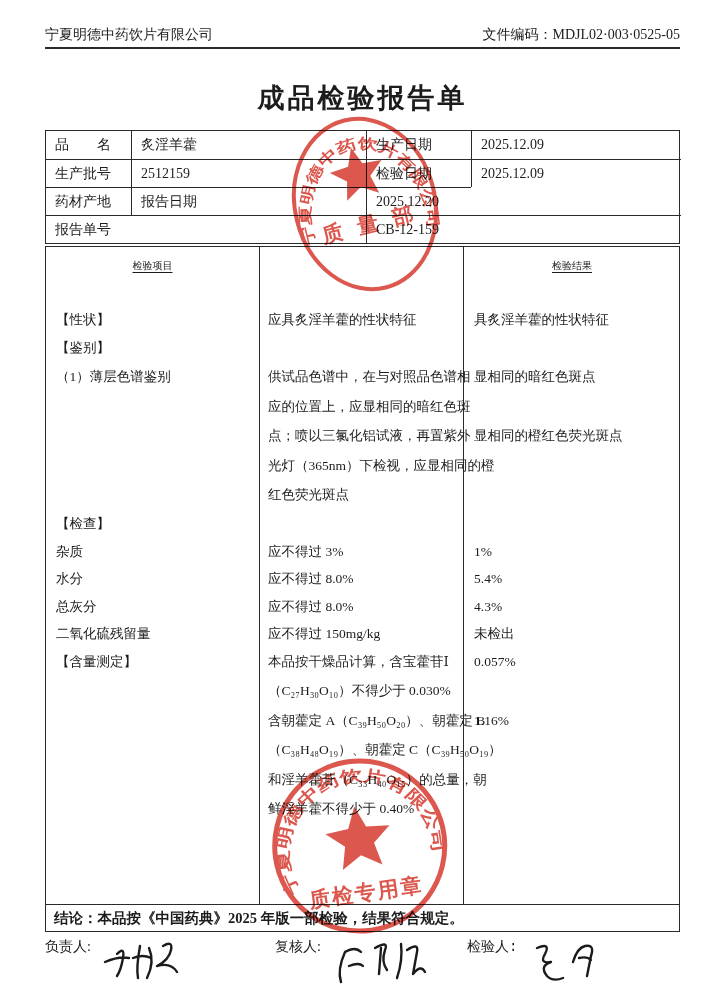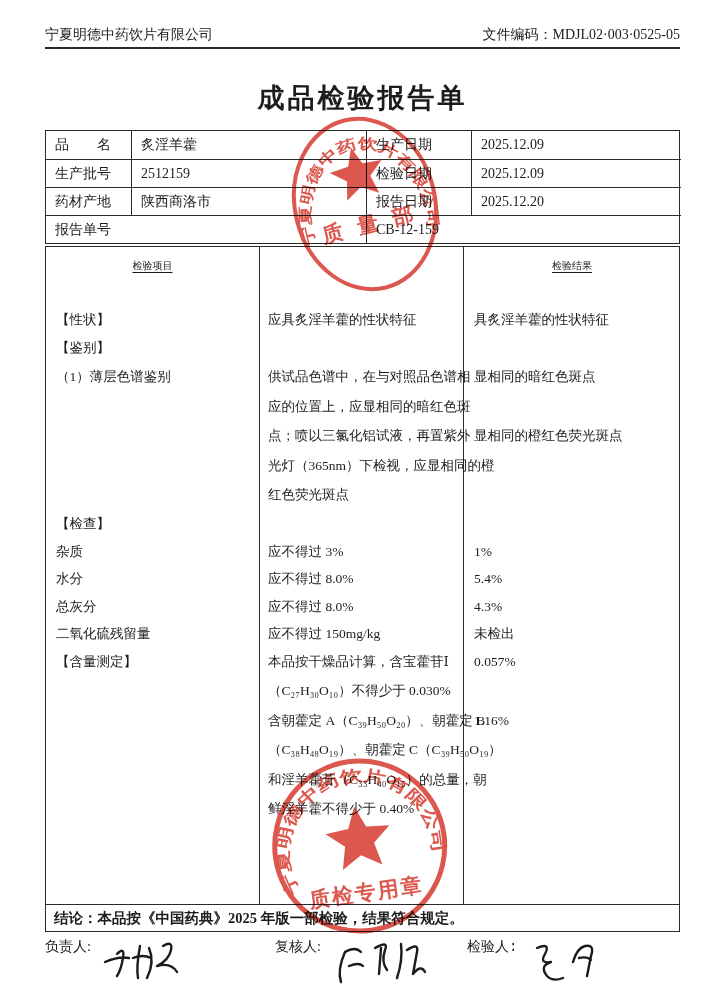--- a/index.html
+++ b/index.html
@@ -56,21 +56,20 @@
     <div class="cell r0">炙淫羊藿</div>
     <div class="cell r0">生产日期</div>
     <div class="cell r0">2025.12.09</div>
 
     <div class="cell c0">生产批号</div>
     <div class="cell">2512159</div>
     <div class="cell">检验日期</div>
     <div class="cell">2025.12.09</div>
 
     <div class="cell c0">药材产地</div>
-    <div class="cell">陕西商洛市</div>
     <div class="cell">报告日期</div>
     <div class="cell">2025.12.20</div>
 
     <div class="cell c0 span2a">报告单号</div>
     <div class="cell span2b">CB-12-159</div>
   </div>
 
   <div class="main">
     <div class="vline v1"></div>
     <div class="vline v2"></div>

